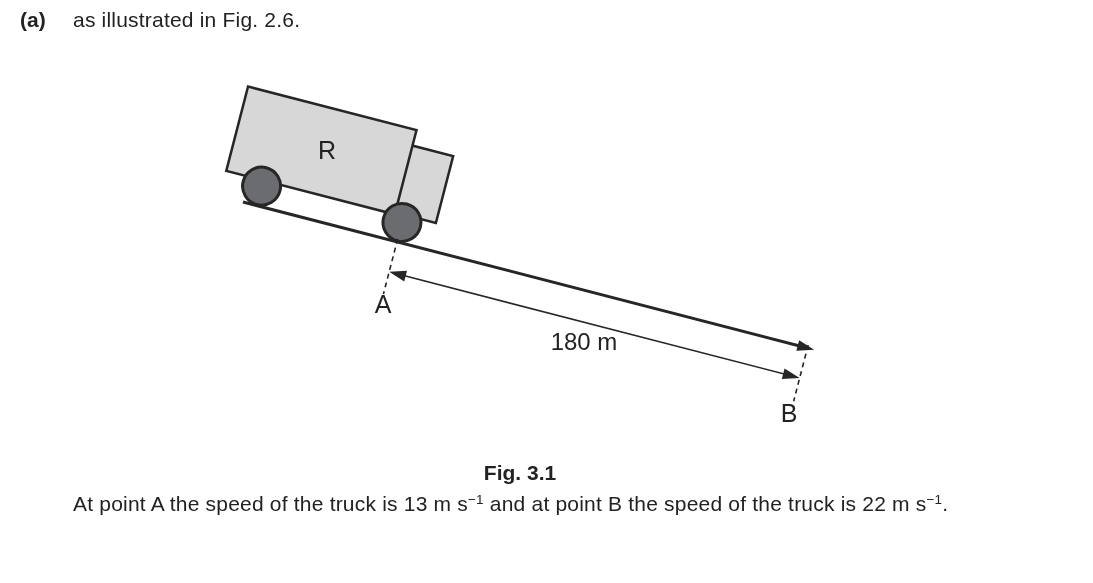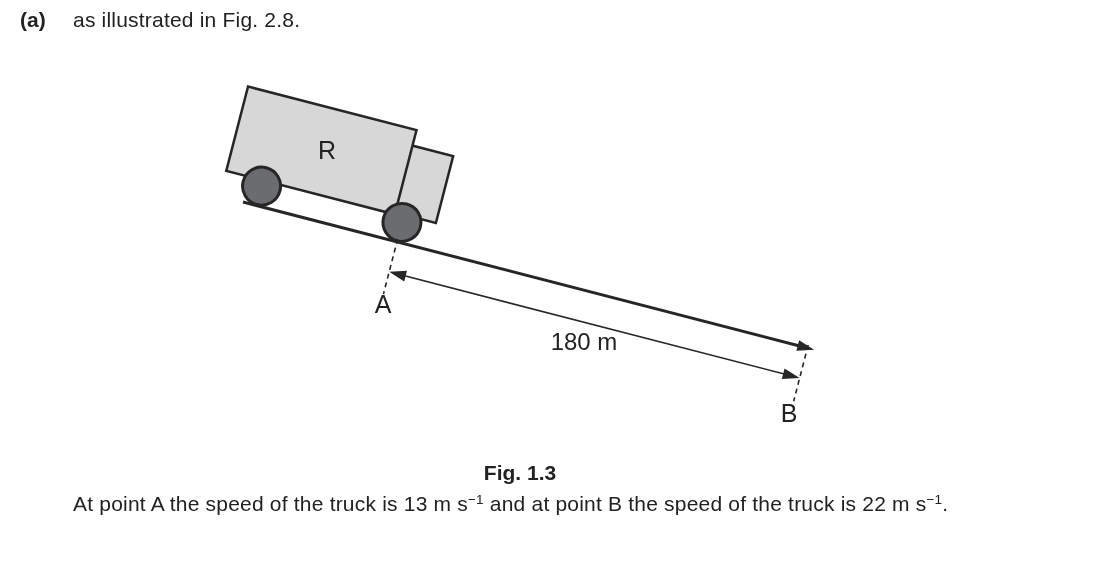--- a/index.html
+++ b/index.html
@@ -82,21 +82,21 @@
   }
 </style>
 </head>
 <body>
 
 <div class="page">
 
   <div class="qlabel">(a)</div>
 
   <div class="qtext">
-    <div class="qline">as illustrated in Fig. 2.8.</div>
+    <div class="qline">as illustrated in Fig. 2.6.</div>
   </div>
 
   <svg class="diagram" viewBox="0 0 1093 583" xmlns="http://www.w3.org/2000/svg">
     <g transform="rotate(14.5 243 202)">
 
       <rect x="384" y="105" width="51" height="69" fill="#d7d7d8"></rect>
 
       <rect x="219" y="89" width="174" height="87" fill="#d7d7d8"></rect>
 
       <line class="slope" x1="243" y1="202" x2="820" y2="202"></line>
@@ -113,19 +113,19 @@
       <polygon points="402,233 419,227.5 419,238.5" fill="#262626"></polygon>
       <polygon points="826,233 809,227.5 809,238.5" fill="#262626"></polygon>
     </g>
 
     <text class="biglabel" x="327" y="159">R</text>
     <text class="biglabel" x="383" y="313">A</text>
     <text class="biglabel" x="789" y="422">B</text>
     <text class="distlabel" x="584" y="350">180 m</text>
   </svg>
 
-  <div class="figcap">Fig. 1.3</div>
+  <div class="figcap">Fig. 3.1</div>
 
   <div class="para">
     <div class="pline"><span>At point A the speed of the truck is 13 m s</span><sup>−1</sup><span> and at point B the speed of the truck is 22 m s</span><sup>−1</sup><span>.</span></div>
   </div>
 
 </div>
 
 </body></html>

